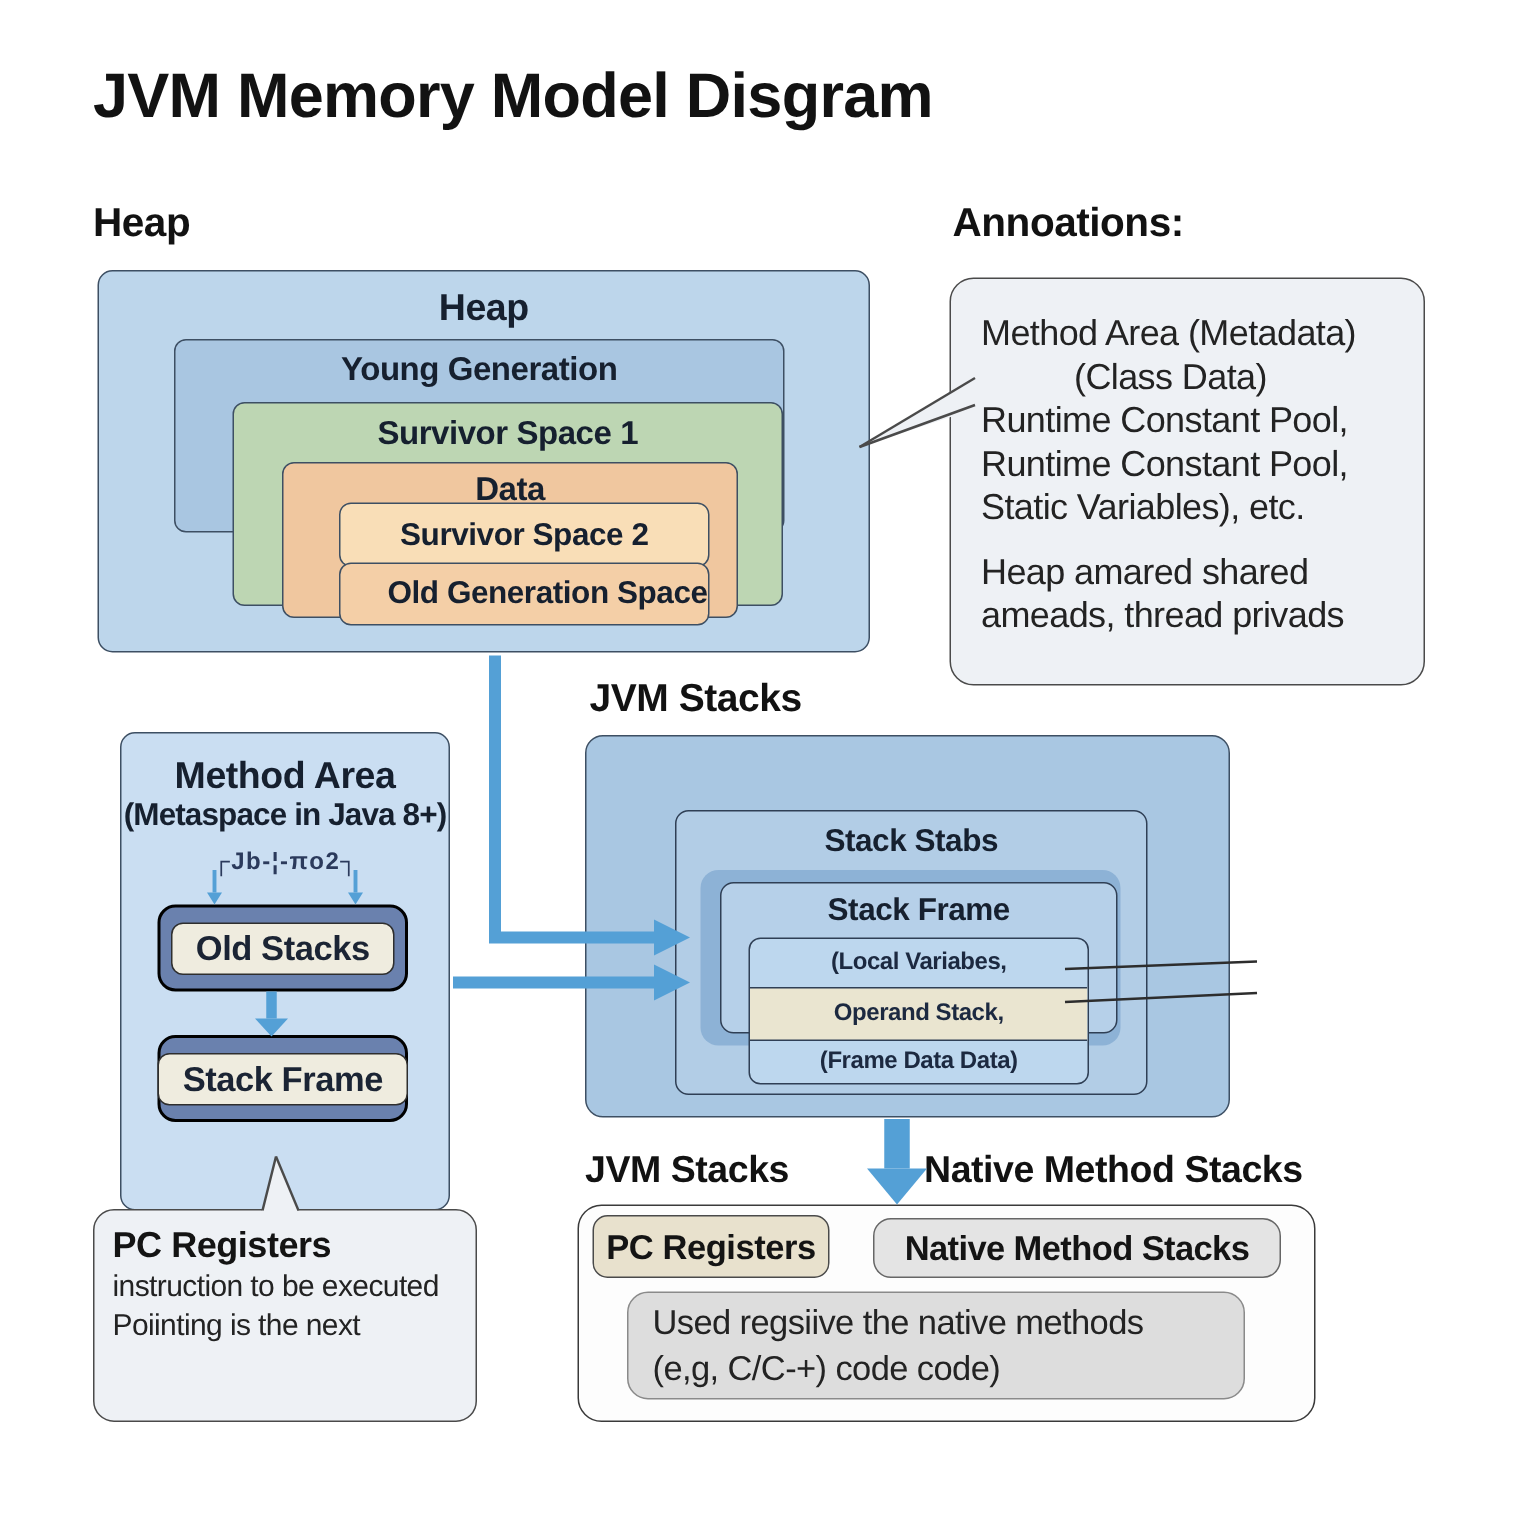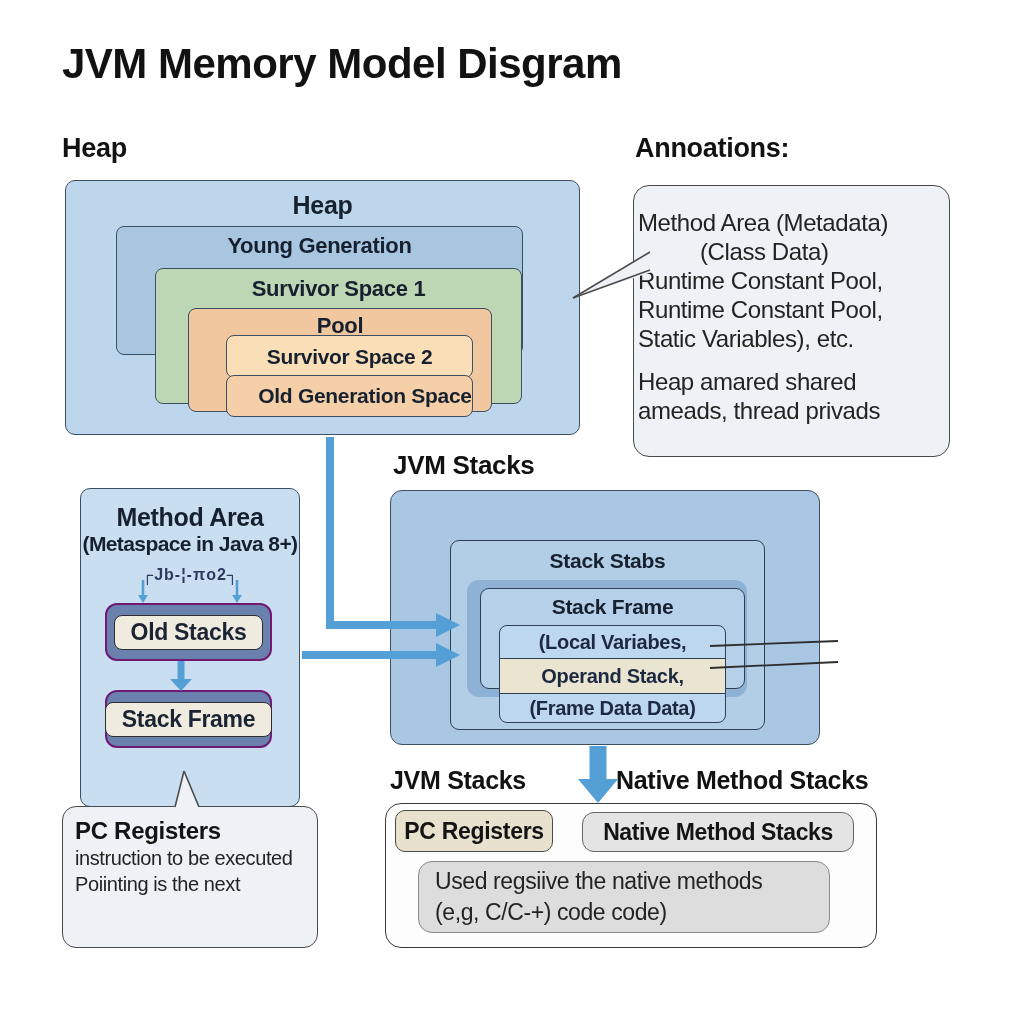--- a/index.html
+++ b/index.html
@@ -7,23 +7,23 @@
     position:relative;width:1024px;height:976px;background:#ffffff;
     font-family:"Liberation Sans", sans-serif;color:#17202e;overflow:hidden;
   }
   .abs{position:absolute;box-sizing:border-box;}
   .box{border:1.6px solid #3d4f63;border-radius:10px;}
   .lbl{font-weight:700;color:#16202f;text-align:center;letter-spacing:-0.3px;}
   .h-title{font-size:42px;font-weight:800;color:#121212;letter-spacing:-0.5px;white-space:nowrap;}
   .sec-label{font-size:27px;font-weight:800;color:#121212;white-space:nowrap;letter-spacing:-0.3px;}
   .bubble{background:#eef1f5;border:1.6px solid #4a4a4a;border-radius:16px;}
   .bubble-line{font-size:24px;line-height:29px;color:#232323;letter-spacing:-0.4px;white-space:nowrap;}
-  .pill-outer{background:#6a81ae;border:2px solid #701a75;border-radius:12px;display:flex;align-items:center;justify-content:center;}
+  .pill-outer{background:#6a81ae;border:2px solid #000000;border-radius:12px;display:flex;align-items:center;justify-content:center;}
   .pill-inner{background:#efecdf;border:1.6px solid #2e2e2e;border-radius:8px;padding:3px 16px;font-size:23px;font-weight:600;color:#1b2434;white-space:nowrap;letter-spacing:-0.3px;}
-  .row{font-size:20px;font-weight:600;color:#1c2940;letter-spacing:-0.3px;}
+  .row{font-size:16px;font-weight:600;color:#1c2940;letter-spacing:-0.3px;}
   svg.overlay{position:absolute;left:0;top:0;pointer-events:none;}
 </style>
 </head>
 <body>
 
 <div class="canvas">
 
   <div class="abs h-title" style="left:62px;top:40px;">JVM Memory Model Disgram</div>
 
   <div class="abs sec-label" style="left:62px;top:133px;">Heap</div>
@@ -31,31 +31,31 @@
   <div class="abs box" style="left:65px;top:180px;width:515px;height:255px;background:#bdd6eb;">
     <div class="lbl" style="font-size:25px;padding-top:10px;">Heap</div>
   </div>
   <div class="abs box" style="left:116px;top:226px;width:407px;height:129px;background:#a9c6e1;border-radius:8px;">
     <div class="lbl" style="font-size:22px;padding-top:6px;">Young Generation</div>
   </div>
   <div class="abs box" style="left:155px;top:268px;width:367px;height:136px;background:#bdd6b3;border-radius:8px;">
     <div class="lbl" style="font-size:22px;padding-top:7px;">Survivor Space 1</div>
   </div>
   <div class="abs box" style="left:188px;top:308px;width:304px;height:104px;background:#f0c79f;border-radius:8px;">
-    <div class="lbl" style="font-size:22px;padding-top:4px;">Pool</div>
+    <div class="lbl" style="font-size:22px;padding-top:4px;">Data</div>
   </div>
   <div class="abs box" style="left:226px;top:335px;width:247px;height:43px;background:#f9deb7;border-radius:8px;display:flex;align-items:center;justify-content:center;">
     <div class="lbl" style="font-size:21px;">Survivor Space 2</div>
   </div>
   <div class="abs box" style="left:226px;top:375px;width:247px;height:42px;background:#f4cfa7;border-radius:8px;display:flex;align-items:center;justify-content:center;padding-left:31px;">
     <div class="lbl" style="font-size:21px;">Old Generation Space</div>
   </div>
 
   <div class="abs sec-label" style="left:635px;top:133px;">Annoations:</div>
-  <div class="abs bubble" style="left:633px;top:185px;width:317px;height:272px;padding:22px 0 0 4px;">
+  <div class="abs bubble" style="left:633px;top:185px;width:317px;height:272px;padding:22px 0 0 20px;">
     <div class="bubble-line">Method Area (Metadata)</div>
     <div class="bubble-line" style="padding-left:62px;">(Class Data)</div>
     <div class="bubble-line">Runtime Constant Pool,</div>
     <div class="bubble-line">Runtime Constant Pool,</div>
     <div class="bubble-line">Static Variables), etc.</div>
     <div class="bubble-line" style="margin-top:14px;">Heap amared shared</div>
     <div class="bubble-line">ameads, thread privads</div>
   </div>
 
   <div class="abs box" style="left:80px;top:488px;width:220px;height:319px;background:#cadef2;">

